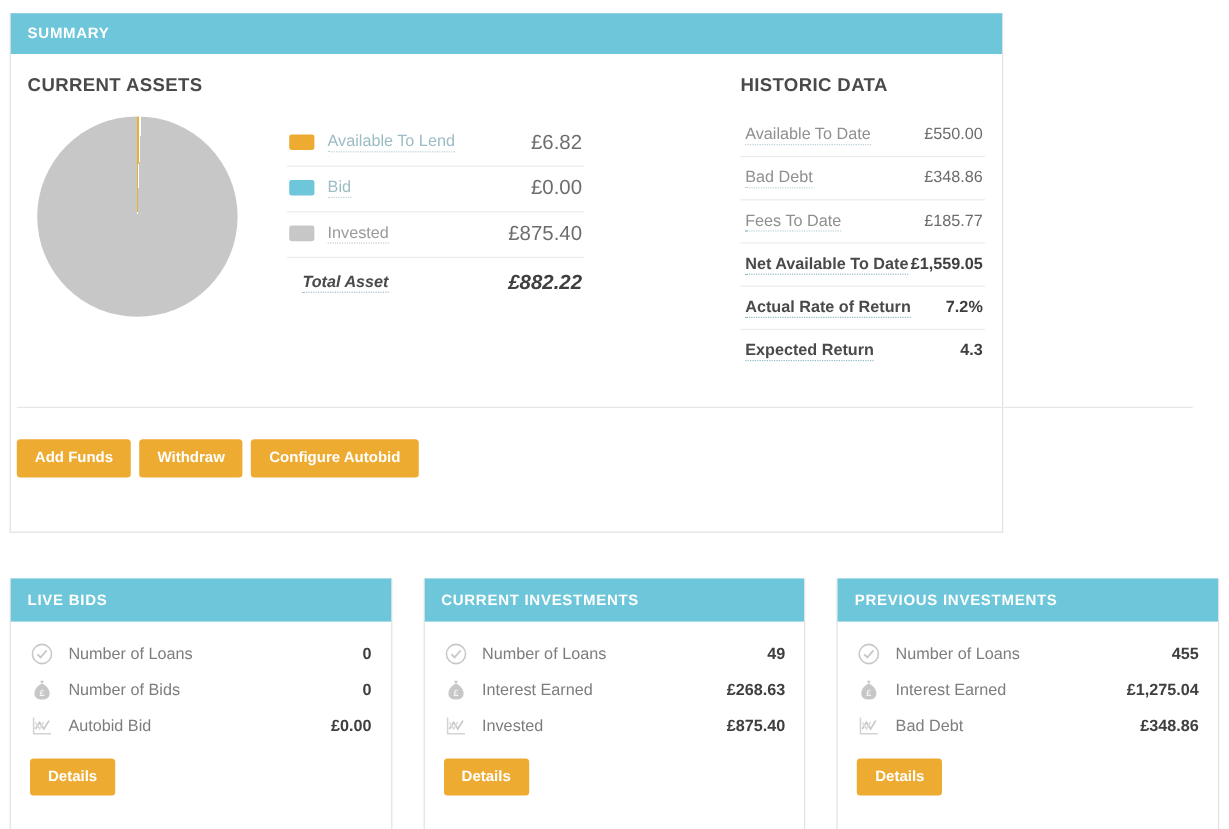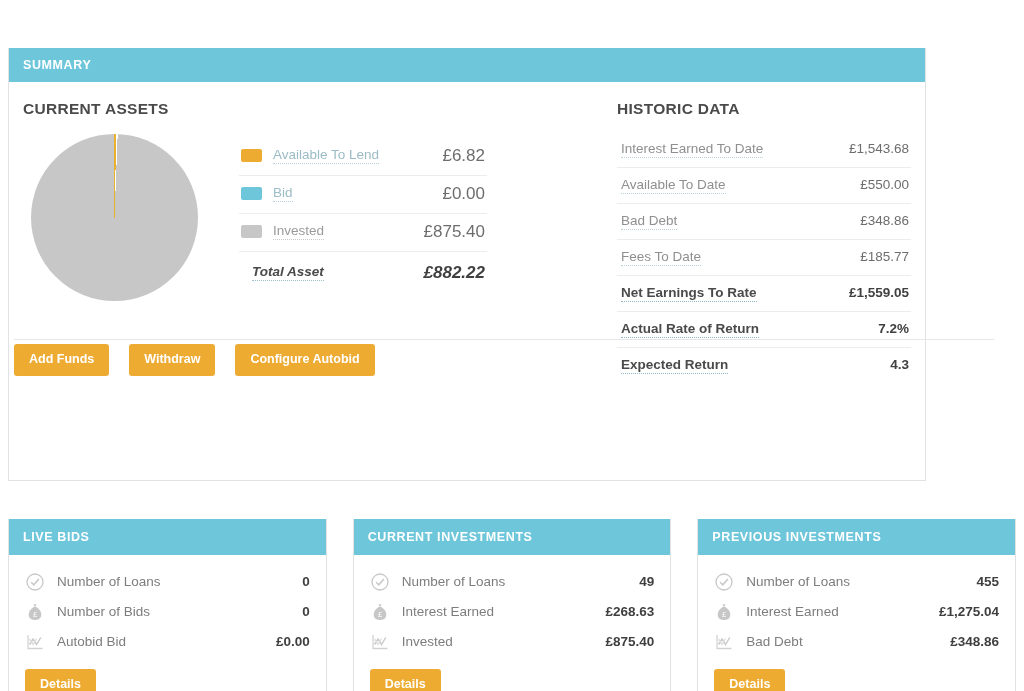--- a/index.html
+++ b/index.html
@@ -29,21 +29,21 @@
     background: #6ec6da;
     color: #ffffff;
     font-size: 12.5px;
     font-weight: bold;
     letter-spacing: 0.6px;
     padding: 11px 14px 10px 14px;
     line-height: 1;
   }
 
   
-  .summary-card { width: 918px; height: 433px; margin-top: 37px; }
+  .summary-card { width: 828px; height: 433px; }
   .summary-body {
     display: flex;
     padding: 0;
     height: 398px;
   }
   .col-left  { width: 600px; padding: 18px 0 0 14px; position: relative; }
   .col-right { flex: 1; padding: 18px 14px 0 8px; }
 
   .section-title {
     font-size: 15.5px;
@@ -106,21 +106,21 @@
   }
   .hd-val { margin-left: auto; font-size: 13.5px; color: #6d6d6d; }
   .hd-row.strong .hd-label { color: #4a4a4a; font-weight: bold; border-bottom-color: #8fb9c4; }
   .hd-row.strong .hd-val   { color: #3f3f3f; font-weight: bold; }
 
   
   .actions-sep {
     position: absolute; left: 14px; right: 0; top: 339px;
     border-top: 1px solid #e7e7e7; width: 980px;
   }
-  .actions { position: absolute; left: 14px; top: 344px; display: flex; gap: 20px; }
+  .actions { position: absolute; left: 14px; top: 366px; display: flex; gap: 7px; }
   .btn {
     background: #eeab32;
     color: #ffffff;
     border: none;
     border-radius: 3px;
     font-family: "Liberation Sans", sans-serif;
     font-size: 12.5px;
     font-weight: bold;
     padding: 9px 15px 10px 15px;
     cursor: pointer;
@@ -183,37 +183,33 @@
             </div>
           </div>
         </div>
       </div>
 
       <div class="col-right">
         <div class="section-title">HISTORIC DATA</div>
 
         <div class="hd-rows">
           <div class="hd-row">
-            <span class="hd-label">Interest Earned To Date</span>
-            <span class="hd-val">£1,543.68</span>
-          </div>
-          <div class="hd-row">
             <span class="hd-label">Available To Date</span>
             <span class="hd-val">£550.00</span>
           </div>
           <div class="hd-row">
             <span class="hd-label">Bad Debt</span>
             <span class="hd-val">£348.86</span>
           </div>
           <div class="hd-row">
             <span class="hd-label">Fees To Date</span>
             <span class="hd-val">£185.77</span>
           </div>
           <div class="hd-row strong">
-            <span class="hd-label">Net Earnings To Rate</span>
+            <span class="hd-label">Net Available To Date</span>
             <span class="hd-val">£1,559.05</span>
           </div>
           <div class="hd-row strong">
             <span class="hd-label">Actual Rate of Return</span>
             <span class="hd-val">7.2%</span>
           </div>
           <div class="hd-row strong">
             <span class="hd-label">Expected Return</span>
             <span class="hd-val">4.3</span>
           </div>

